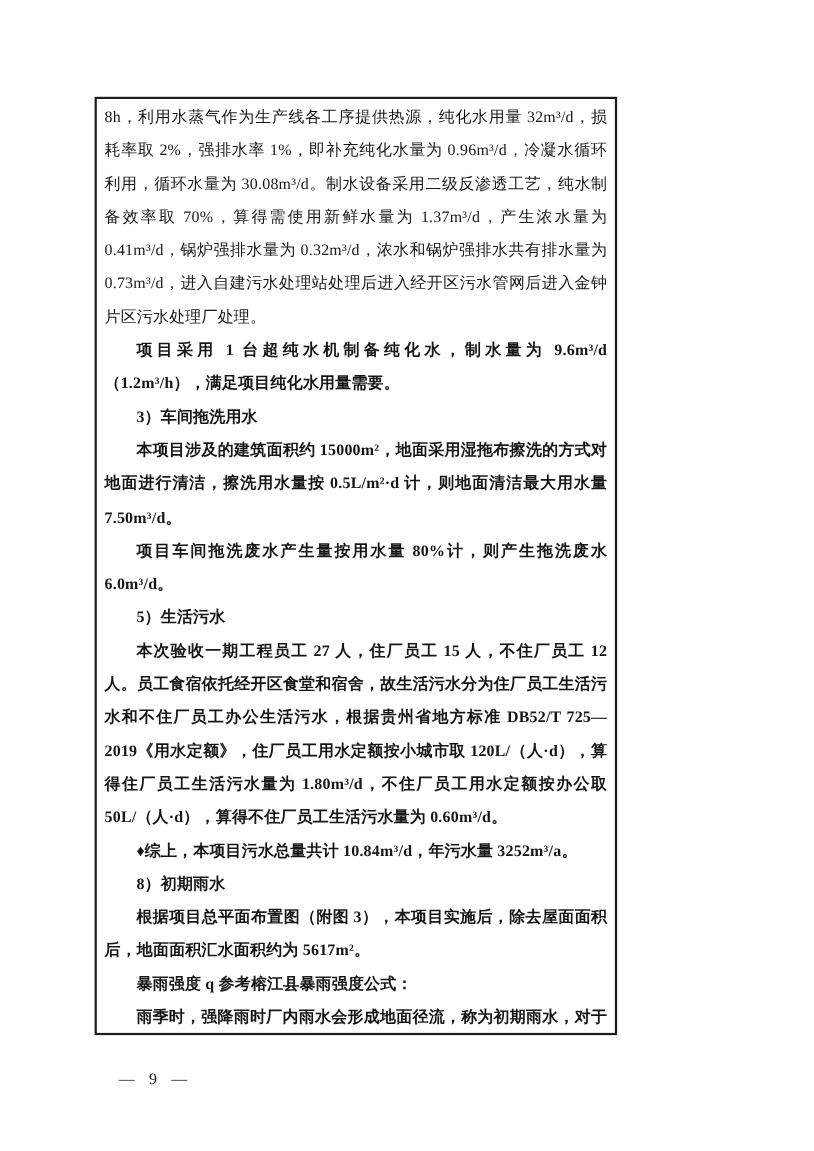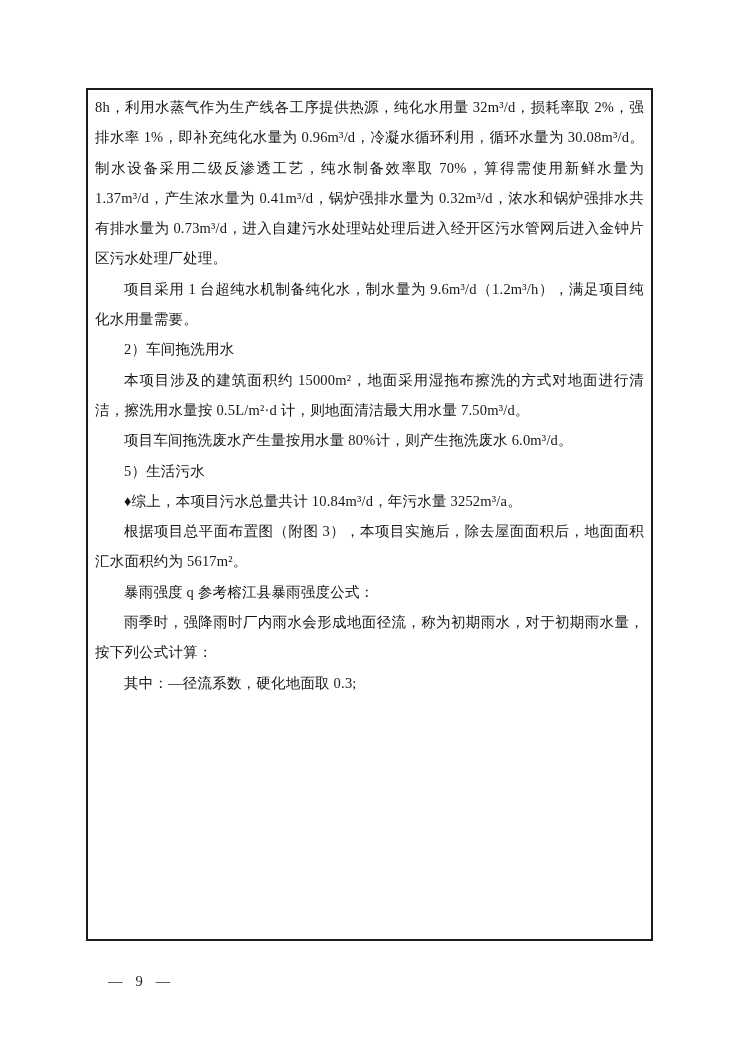--- a/index.html
+++ b/index.html
@@ -16,38 +16,39 @@
   }
   .page {
     position: absolute;
     inset: 0;
     background: #ffffff;
   }
   .content-box {
     position: absolute;
     left: 86px;
     top: 88px;
-    width: 567px;
+    width: 475px;
     height: 853px;
     box-sizing: border-box;
     border: 2px solid #1c1c1c;
     background: #ffffff;
     padding: 2px 7px 11px 7px;
     overflow: hidden;
   }
   .para {
     margin: 0;
     font-size: 14.5px;
     line-height: 30.3px;
     text-align: justify;
     letter-spacing: 0.2px;
     color: #161616;
   }
   .para.indent {
     text-indent: 2em;
+    font-weight: bold;
   }
   .footer {
     position: absolute;
     left: 108px;
     top: 973px;
     display: flex;
     align-items: center;
     gap: 13px;
     font-size: 14.5px;
     color: #1c1c1c;
@@ -55,25 +56,27 @@
 </style>
 </head>
 <body>
 
 <div class="page">
 
   <div class="content-box">
     <div id="paragraphs">
         <p class="para">8h，利用水蒸气作为生产线各工序提供热源，纯化水用量 32m³/d，损耗率取 2%，强排水率 1%，即补充纯化水量为 0.96m³/d，冷凝水循环利用，循环水量为 30.08m³/d。制水设备采用二级反渗透工艺，纯水制备效率取 70%，算得需使用新鲜水量为 1.37m³/d，产生浓水量为 0.41m³/d，锅炉强排水量为 0.32m³/d，浓水和锅炉强排水共有排水量为 0.73m³/d，进入自建污水处理站处理后进入经开区污水管网后进入金钟片区污水处理厂处理。</p>
         <p class="para indent">项目采用 1 台超纯水机制备纯化水，制水量为 9.6m³/d（1.2m³/h），满足项目纯化水用量需要。</p>
-        <p class="para indent">2）车间拖洗用水</p>
+        <p class="para indent">3）车间拖洗用水</p>
         <p class="para indent">本项目涉及的建筑面积约 15000m²，地面采用湿拖布擦洗的方式对地面进行清洁，擦洗用水量按 0.5L/m²·d 计，则地面清洁最大用水量 7.50m³/d。</p>
         <p class="para indent">项目车间拖洗废水产生量按用水量 80%计，则产生拖洗废水 6.0m³/d。</p>
         <p class="para indent">5）生活污水</p>
+        <p class="para indent">本次验收一期工程员工 27 人，住厂员工 15 人，不住厂员工 12 人。员工食宿依托经开区食堂和宿舍，故生活污水分为住厂员工生活污水和不住厂员工办公生活污水，根据贵州省地方标准 DB52/T 725—2019《用水定额》，住厂员工用水定额按小城市取 120L/（人·d），算得住厂员工生活污水量为 1.80m³/d，不住厂员工用水定额按办公取 50L/（人·d），算得不住厂员工生活污水量为 0.60m³/d。</p>
         <p class="para indent">♦综上，本项目污水总量共计 10.84m³/d，年污水量 3252m³/a。</p>
+        <p class="para indent">8）初期雨水</p>
         <p class="para indent">根据项目总平面布置图（附图 3），本项目实施后，除去屋面面积后，地面面积汇水面积约为 5617m²。</p>
         <p class="para indent">暴雨强度 q 参考榕江县暴雨强度公式：</p>
         <p class="para indent">雨季时，强降雨时厂内雨水会形成地面径流，称为初期雨水，对于初期雨水量，按下列公式计算：</p>
         <p class="para indent">其中：—径流系数，硬化地面取 0.3;</p>
       </div>
   </div>
 
   <div class="footer">
     <span>—</span>
     <span>9</span>

